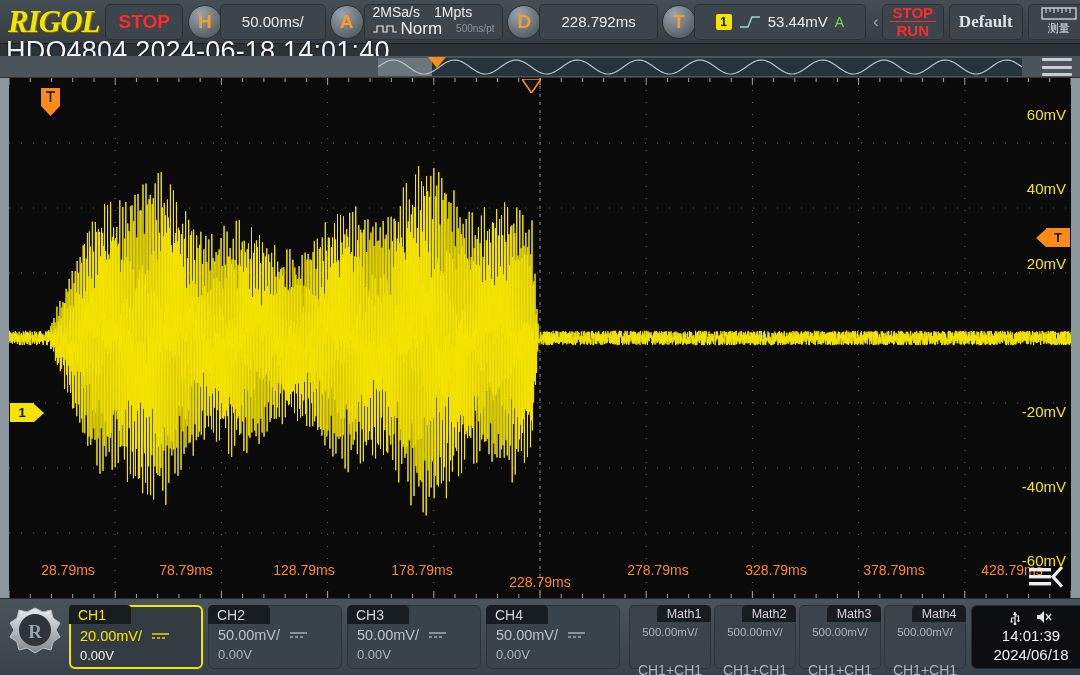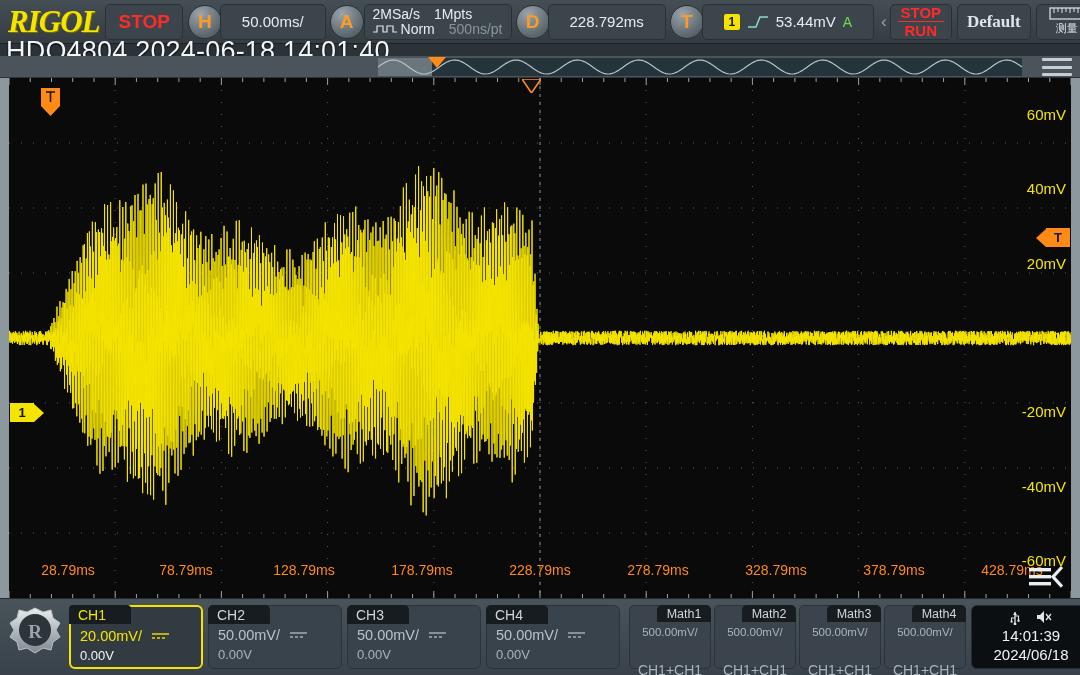--- a/index.html
+++ b/index.html
@@ -44,22 +44,22 @@
     background:#3c454c; border:1px solid #2a3136; border-radius:5px;
     margin-left:-2px; padding:0 21px; color:#e6edf2; font-size:15px;
   }
   .hgroup { display:flex; align-items:center; margin-right:4px; }
   .acq { display:flex; flex-direction:column; justify-content:center;
          height:36px; padding:0 8px; color:#e6edf2;
          background:#3c454c; border:1px solid #2a3136; border-radius:5px; }
   .acq-row { display:flex; align-items:center; gap:14px; line-height:1.05; }
   .acq-rate { font-size:14px; }
   .acq-mpts { font-size:14px; }
-  .acq-norm { font-size:14px; display:flex; align-items:center; gap:4px; }
-  .acq-dim { color:#8b959c; font-size:14px; }
+  .acq-norm { font-size:17px; display:flex; align-items:center; gap:4px; }
+  .acq-dim { color:#8b959c; font-size:10px; }
   .sqwave { width:24px; height:10px; }
   .trig-seg { display:flex; align-items:center; gap:7px; }
   .chbadge {
     background:#f5e400; color:#141414; font-size:12px; font-weight:bold;
     width:16px; height:16px; display:flex; align-items:center; justify-content:center;
     border-radius:2px;
   }
   .edge-ico { width:22px; height:14px; }
   .trig-a { color:#6ddc4f; font-size:14px; }
   .arrow-btn { color:#9aa4ac; font-size:17px; padding:0 3px; cursor:default; }
@@ -483,21 +483,21 @@
         <div class="vlabel" style="top: 251px;">0V</div>
         <div class="vlabel" style="top: 325.286px;">-20mV</div>
         <div class="vlabel" style="top: 399.571px;">-40mV</div>
         <div class="vlabel" style="top: 473.857px;">-60mV</div>
       </div>
     <div class="hlabels" id="hlabels">
         <div class="hlabel" style="left: 68px;">28.79ms</div>
         <div class="hlabel" style="left: 186px;">78.79ms</div>
         <div class="hlabel" style="left: 304px;">128.79ms</div>
         <div class="hlabel" style="left: 422px;">178.79ms</div>
-        <div class="hlabel" style="left: 540px;">228.79ms</div>
+        <div class="hlabel" style="left: 540px; margin-top: 12px;">228.79ms</div>
         <div class="hlabel" style="left: 658px;">278.79ms</div>
         <div class="hlabel" style="left: 776px;">328.79ms</div>
         <div class="hlabel" style="left: 894px;">378.79ms</div>
         <div class="hlabel" style="left: 1012px;">428.79ms</div>
       </div>
 
     <svg class="collapse-ico" viewBox="0 0 36 26">
       <rect x="1" y="4" width="22" height="3.4" fill="#e8eef2"></rect>
       <rect x="1" y="11" width="22" height="3.4" fill="#e8eef2"></rect>
       <rect x="1" y="18" width="22" height="3.4" fill="#e8eef2"></rect>

